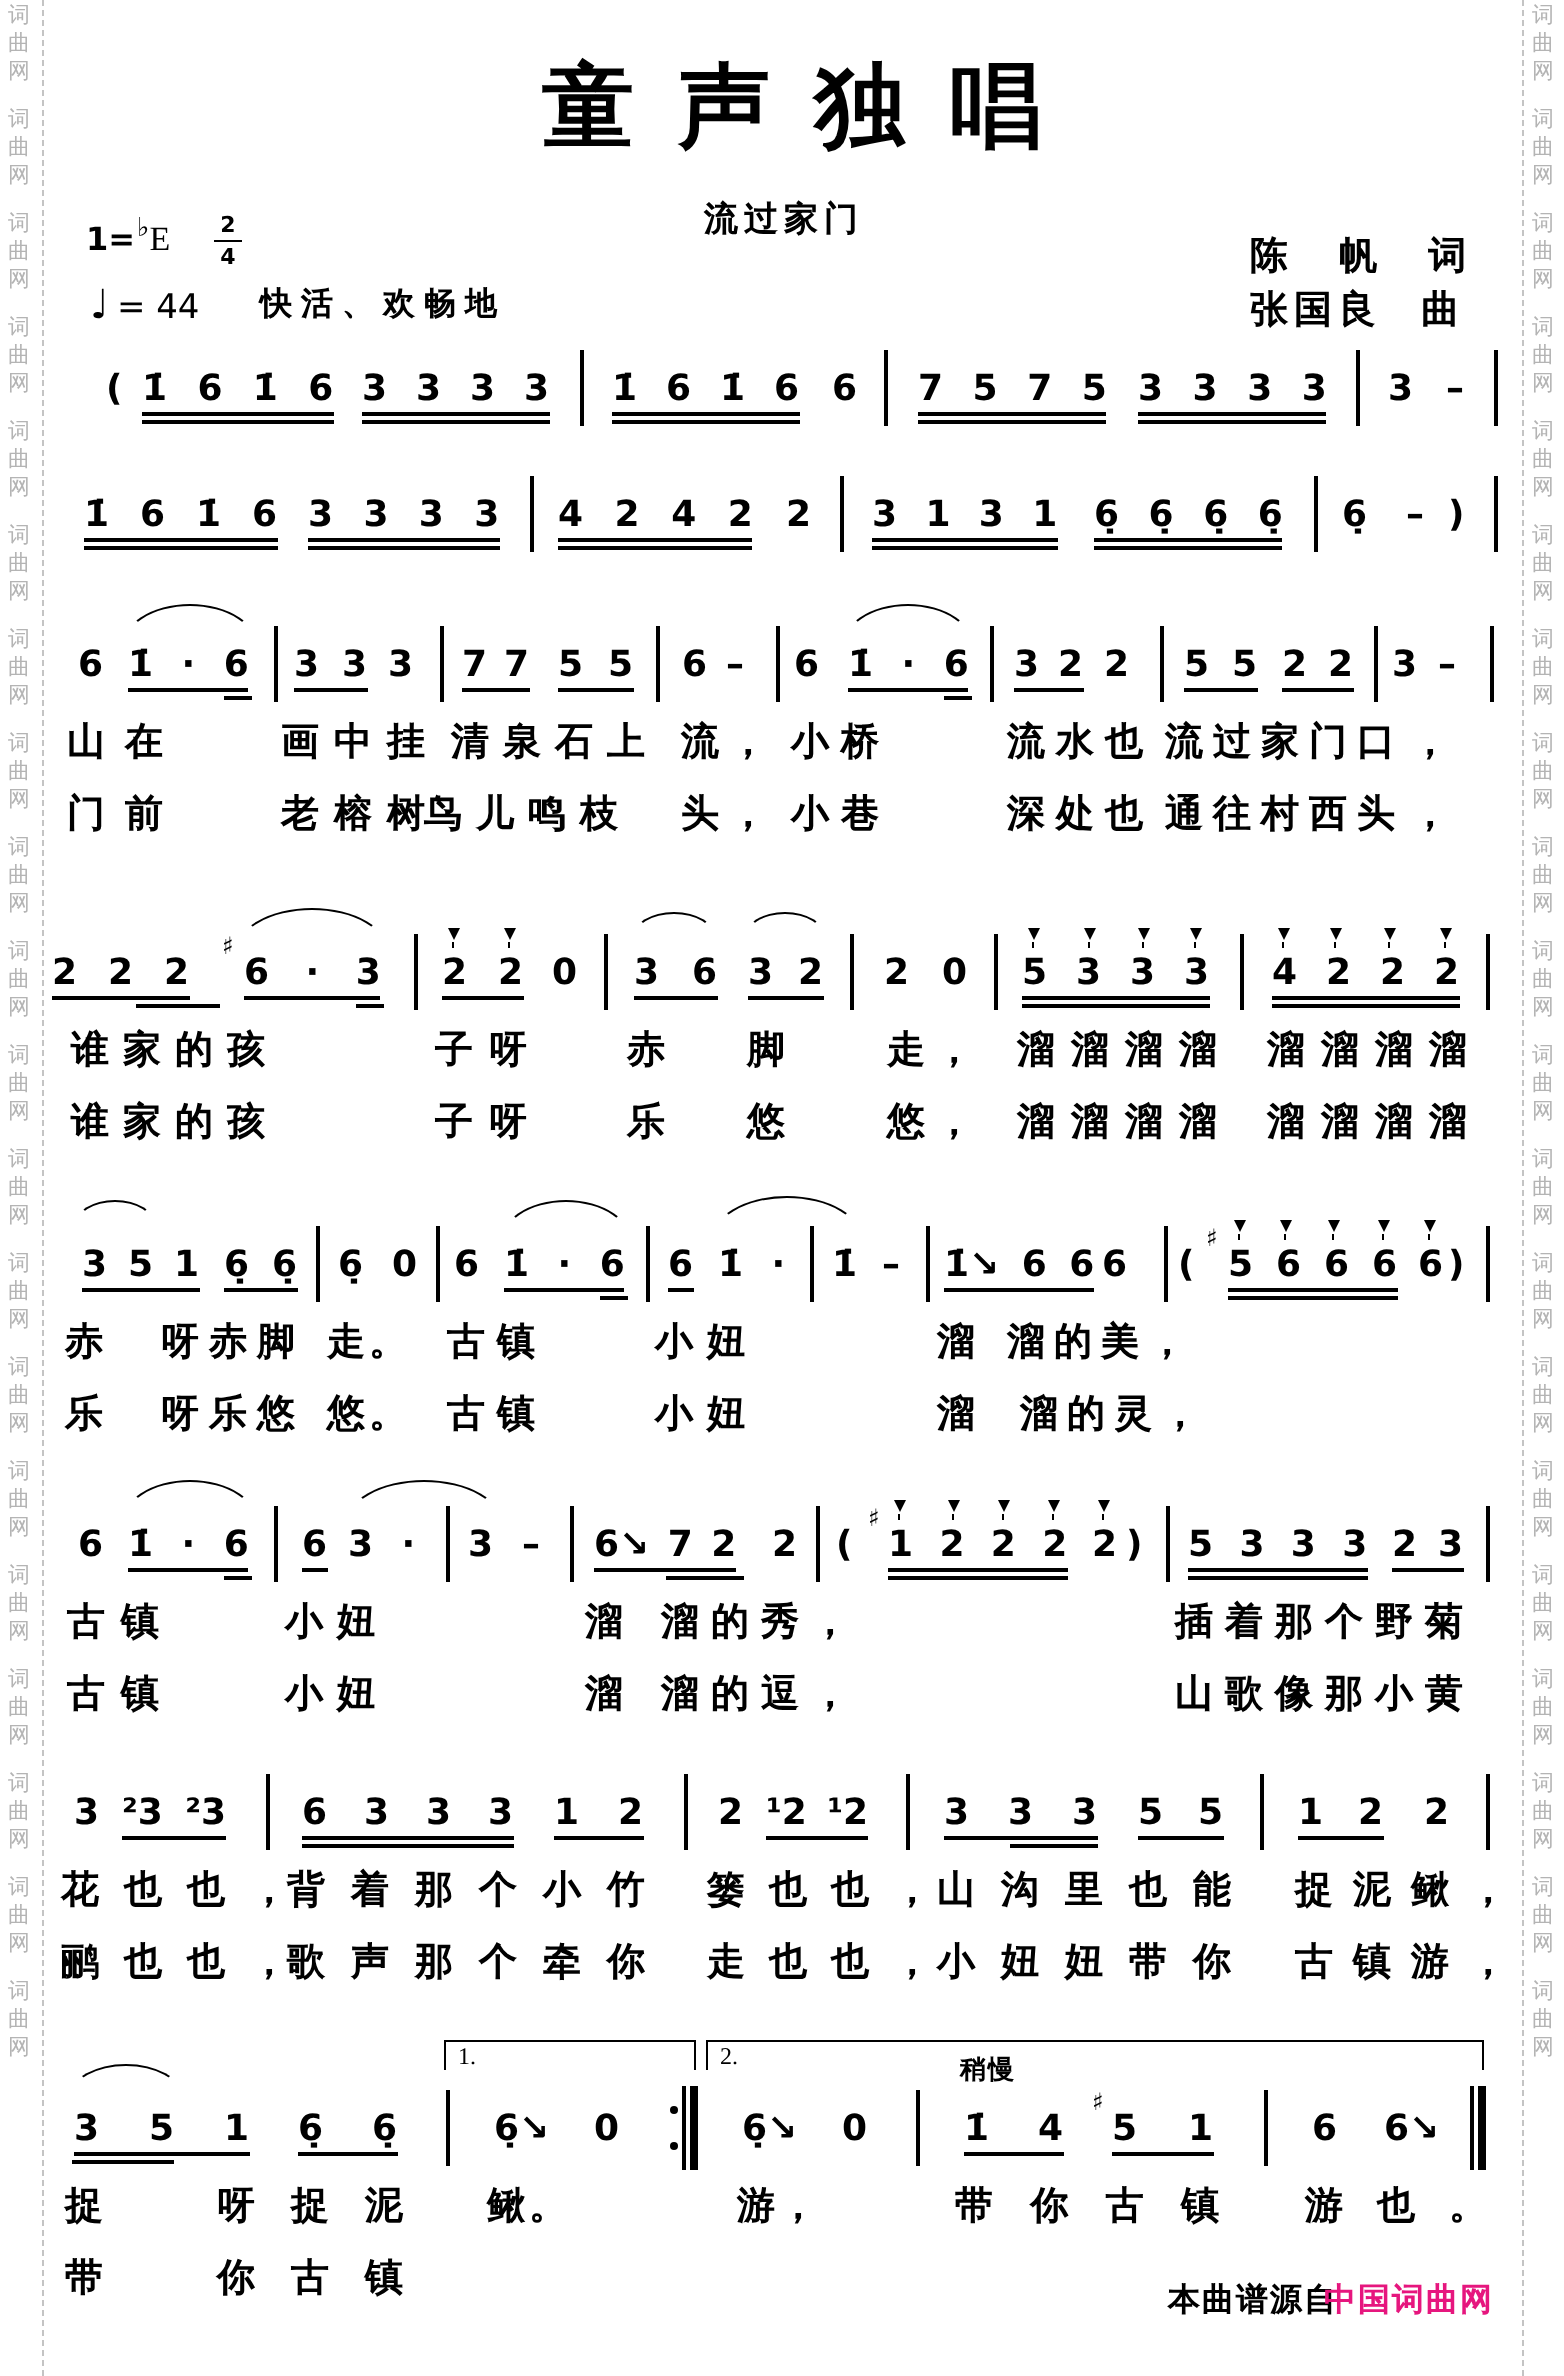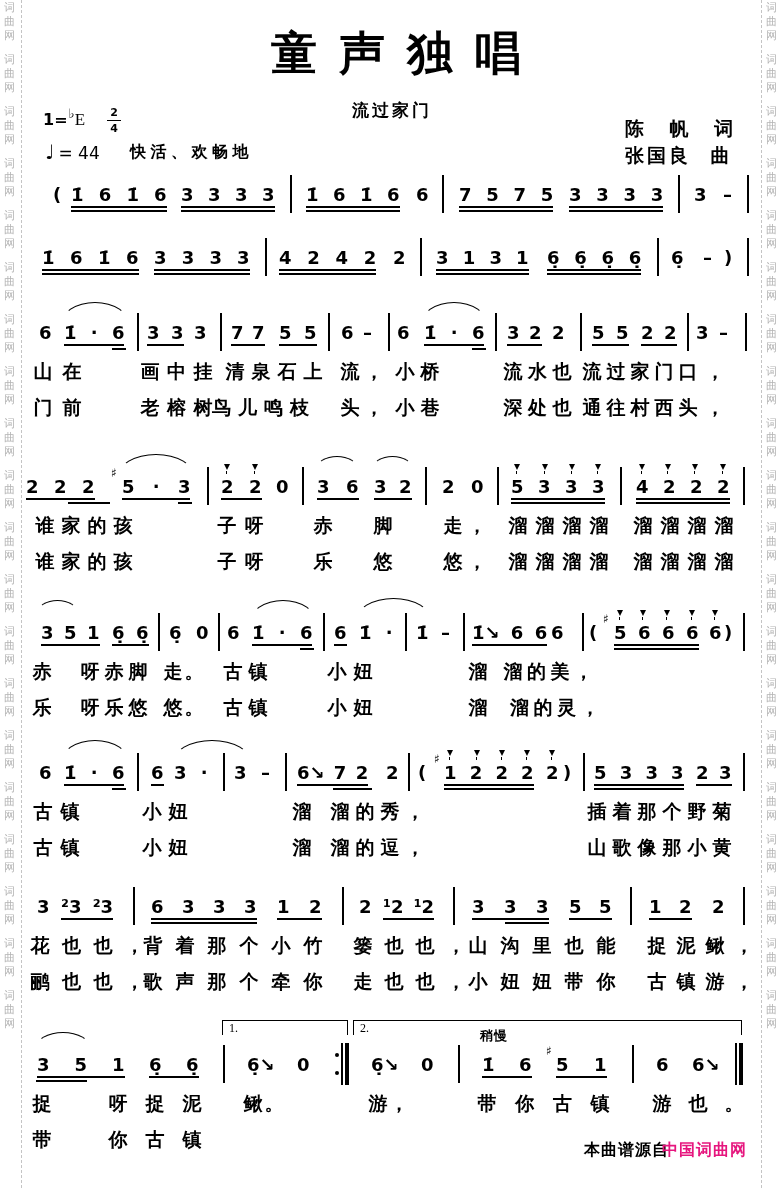--- a/index.html
+++ b/index.html
@@ -187,21 +187,21 @@
   <span class="ly l2" style="left:503.5px;letter-spacing:5.5px">深处也</span>
   <span class="ly l2" style="left:582.5px;letter-spacing:5px">通往村西</span>
   <span class="ly l2" style="left:678.5px;letter-spacing:8px">头，</span>
 </div>
 
 <div class="row" style="top:487px">
   <span class="g u1" style="left:26px;word-spacing:9.2px">2 2 2</span>
   <i class="xl" style="left:68px;width:42px"></i>
   <span class="sh" style="left:111px">♯</span>
   <i class="sl" style="left:117px;width:76px;top:-33px"></i>
-  <span class="g u1" style="left:122px;word-spacing:12px">5 · 3</span>
+  <span class="g u1" style="left:122px;word-spacing:12px">6 · 3</span>
   <i class="xl" style="left:178px;width:14px"></i>
   <i class="bar" style="left:207px"></i>
   <i class="ac" style="left:227px;top:-23px"></i>
   <i class="ac" style="left:255px;top:-23px"></i>
   <span class="g u1" style="left:221px;word-spacing:9.2px">2 2</span>
   <span class="g" style="left:276px">0</span>
   <i class="bar" style="left:302px"></i>
   <i class="sl s" style="left:316px;width:40px;top:-31px"></i>
   <span class="g u1" style="left:317px;word-spacing:10.2px">3 6</span>
   <i class="sl s" style="left:372px;width:39px;top:-31px"></i>
@@ -378,21 +378,21 @@
   <span class="g" style="left:247px">6̣↘</span>
   <span class="g" style="left:297px">0</span>
   <i class="dot" style="left:335px;top:-12px"></i>
   <i class="dot" style="left:335px;top:6px"></i>
   <i class="thin" style="left:341px"></i>
   <i class="thick" style="left:344.5px"></i>
   <span class="g" style="left:371px">6̣↘</span>
   <span class="g" style="left:421px">0</span>
   <i class="bar" style="left:458px"></i>
   <span class="tc" style="left:480px">稍慢</span>
-  <span class="g u1" style="left:482px;word-spacing:18.2px">1̇ 6</span>
+  <span class="g u1" style="left:482px;word-spacing:18.2px">1̇ 4</span>
   <span class="sh" style="left:546px">♯</span>
   <span class="g u1" style="left:556px;word-spacing:19.2px">5 1</span>
   <i class="bar" style="left:632px"></i>
   <span class="g" style="left:656px">6</span>
   <span class="g" style="left:692px">6↘</span>
   <i class="thin" style="left:735px"></i>
   <i class="thick" style="left:739px"></i>
 
   <span class="ly l1" style="left:32.5px">捉</span>
   <span class="ly l1" style="left:108.5px;letter-spacing:18px">呀捉泥</span>

